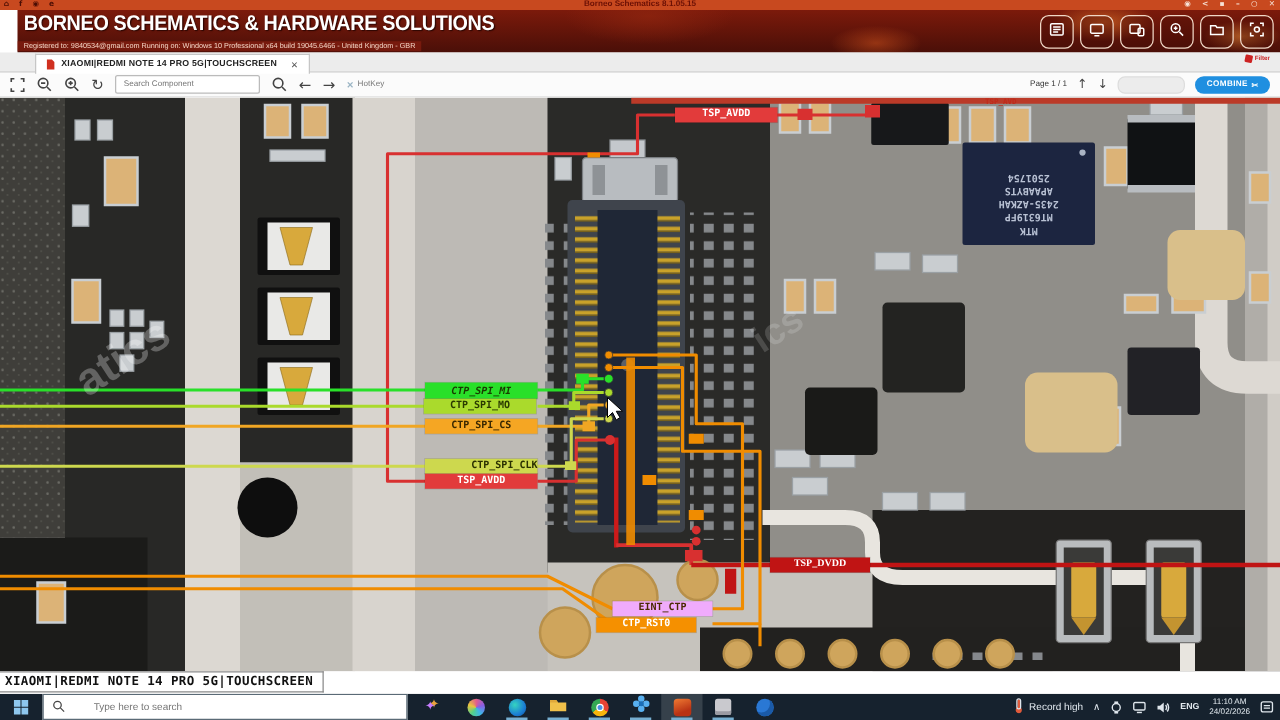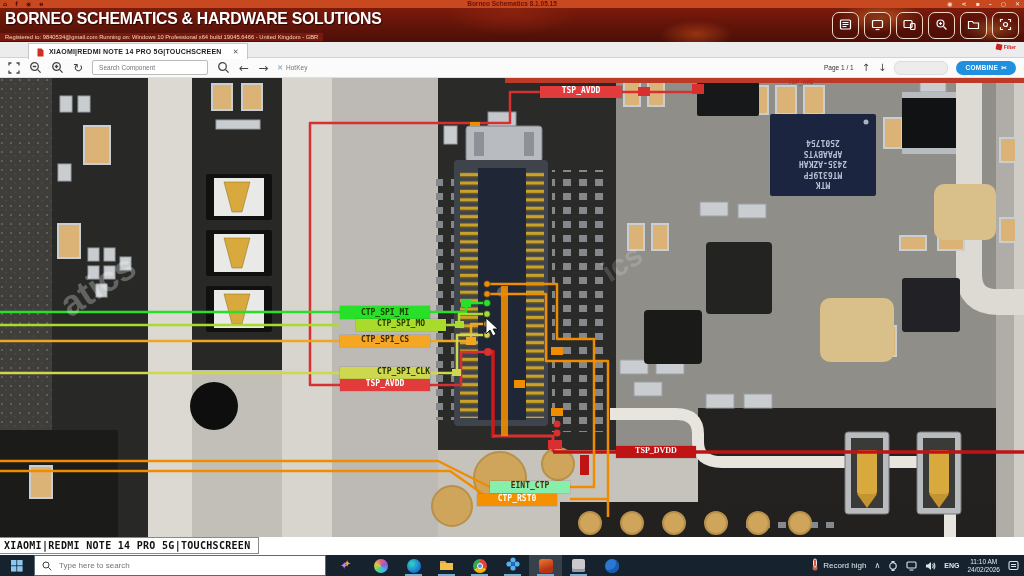--- a/index.html
+++ b/index.html
@@ -11,21 +11,21 @@
   .tb-ico-l{position:absolute;left:3px;top:0;display:flex;gap:8px;font:bold 6px "DejaVu Sans",sans-serif;color:#4a0d04;line-height:8px;}
   .tb-ico-r{position:absolute;right:4px;top:0;display:flex;gap:9px;font:bold 6px "DejaVu Sans",sans-serif;color:#f7e3d6;line-height:8px;}
 
   
   .banner{height:34px;position:relative;color:#fff;
     background:
       radial-gradient(60px 22px at 86% 28%, rgba(244,128,44,.55), transparent 70%),
       radial-gradient(52px 20px at 68% 78%, rgba(228,94,32,.45), transparent 70%),
       radial-gradient(44px 18px at 97% 62%, rgba(250,156,62,.5), transparent 70%),
       radial-gradient(90px 30px at 50% 15%, rgba(150,40,16,.6), transparent 75%),
-      linear-gradient(180deg,#7c1a0b,#4a0f08);}
+      linear-gradient(180deg,#7c1a0b,#4a0f08); margin-left: 14px;}
   .brand{position:absolute;left:5px;top:1px;font:800 17px "Liberation Sans",sans-serif;letter-spacing:-.3px;transform:scaleX(.93);transform-origin:left;white-space:nowrap;text-shadow:1px 1px 1px #2a0502;}
   .regstrip{position:absolute;left:0;bottom:1px;font:5.8px "Liberation Sans",sans-serif;color:#f3d4c4;background:rgba(150,35,18,.55);padding:1px 5px;white-space:nowrap;}
   .bannerbtns{position:absolute;right:5px;top:4px;display:flex;gap:5px;}
   .bbtn{width:25px;height:25px;border:1.5px solid #f0d7c6;border-radius:7px;background:rgba(70,12,6,.35);display:flex;align-items:center;justify-content:center;}
   .bbtn svg{stroke:#fff;fill:none;stroke-width:1.2;}
 
   
   .tabbar{height:16px;background:#ececec;border-bottom:1px solid #d2d2d2;position:relative;box-sizing:border-box;}
   .tab{position:absolute;left:28px;top:1px;height:15px;background:#fff;border:1px solid #c6c6c6;border-bottom:none;display:flex;align-items:center;gap:5px;padding:0 8px;}
   .tab .ttl{font:bold 7px "Liberation Sans",sans-serif;color:#222;letter-spacing:.2px;white-space:nowrap;}
@@ -45,35 +45,35 @@
   .tright{margin-left:auto;display:flex;align-items:center;gap:8px;}
   .pagetxt{font:6.5px "Liberation Sans",sans-serif;color:#333;}
   .pill{width:52px;height:12px;border:1px solid #ddd;border-radius:6px;background:#ececec;}
   .combine{height:14px;background:#1f8fe0;border-radius:8px;color:#fff;display:flex;align-items:center;gap:3px;padding:0 9px;font:bold 6.5px "Liberation Sans",sans-serif;letter-spacing:.3px;}
 
   
   .main{position:relative;width:1024px;height:477px;background:#fff;overflow:hidden;}
   .main svg.pcb{display:block;}
   .netlbl{position:absolute;height:12px;line-height:12px;font:bold 8px "DejaVu Sans Mono",monospace;text-align:center;letter-spacing:0;box-shadow:0 0 0 .5px rgba(0,0,0,.15);}
   #lbl-tsp-avdd-top{left:540px;top:8px;width:82px;background:#e23b3b;color:#fff;}
-  #lbl-mi{left:340px;top:228px;width:90px;height:13px;line-height:13px;background:#29e029;color:#1a3a00;}
-  #lbl-mo{left:356px;top:241px;width:90px;background:#aada2c;color:#2a3a00;}
+  #lbl-mi{left:340px;top:228px;width:90px;height:13px;line-height:13px;background:#29e029;color:#1a3a00;font-style:italic;}
+  #lbl-mo{left:339px;top:241px;width:90px;background:#aada2c;color:#2a3a00;}
   #lbl-cs{left:340px;top:257px;width:90px;background:#f5a623;color:#3a2800;}
   #lbl-clk{left:340px;top:289px;width:90px;background:#cdd84e;color:#2a3000;text-align:right;}
   #lbl-tsp-avdd-left{left:340px;top:301px;width:90px;background:#e23b3b;color:#fff;}
   #lbl-tsp-dvdd{left:616px;top:368px;width:80px;background:#c01414;color:#fff;font-family:Liberation Serif, serif;}
-  #lbl-eint{left:490px;top:403px;width:80px;background:#86efac;color:#4a2a00;text-align:center;}
+  #lbl-eint{left:490px;top:403px;width:80px;background:#f0abfc;color:#4a2a00;text-align:center;}
   #lbl-rst{left:477px;top:416px;width:80px;background:#f59000;color:#fff;}
   #lbl-top-edge{left:788px;top:0;width:50px;background:transparent;box-shadow:none;color:#c02a1a;font:bold 6px "DejaVu Sans Mono",monospace;text-align:left;line-height:7px;}
   #footer-label{position:absolute;left:0;top:459px;height:15px;background:#fff;border:1px solid #8a8a8a;border-left:none;display:flex;align-items:center;padding:0 7px 0 4px;font:bold 10px "DejaVu Sans Mono",monospace;color:#111;letter-spacing:.3px;}
 
   
   .taskbar{height:21px;background:#16222e;display:flex;align-items:center;color:#e2e9ef;}
   .start{width:34px;height:21px;display:flex;align-items:center;justify-content:center;}
-  .tb-search{width:292px;height:21px;background:#fff;border:1px solid #5a6a76;box-sizing:border-box;display:flex;align-items:center;gap:5px;padding:0 7px;}
+  .tb-search{width:292px;height:21px;background:#fff;border:1px solid #5a6a76;box-sizing:border-box;display:flex;align-items:center;gap:21px;padding:0 7px;}
   .tb-search input{border:none;outline:none;background:transparent;font:8px "Liberation Sans",sans-serif;color:#444;width:100%;}
   .sparkle{margin-left:14px;font:10px "DejaVu Sans",sans-serif;color:#c77dff;text-shadow:3px -2px 0 #e8a33d;}
   .apps{display:flex;margin-left:16px;}
   .tb-app{width:33px;height:21px;display:flex;align-items:center;justify-content:center;position:relative;}
   .tb-app.active{background:rgba(255,255,255,.14);}
   .tb-app .ul{position:absolute;bottom:0;left:8px;width:17px;height:2px;background:#76aed0;}
   .ic-circle{width:14px;height:14px;border-radius:50%;}
   .ic-copilot{background:conic-gradient(#e35d8a,#8a5de3,#3db5e8,#53d18a,#e8c53d,#e35d8a);}
   .ic-edge{background:radial-gradient(circle at 35% 35%, #35d4c0, #1b7fd4 60%, #0b4fa0);}
   .ic-chrome{background:conic-gradient(#e84335 0 33%,#f7b50c 33% 66%,#34a853 66% 100%);position:relative;}

